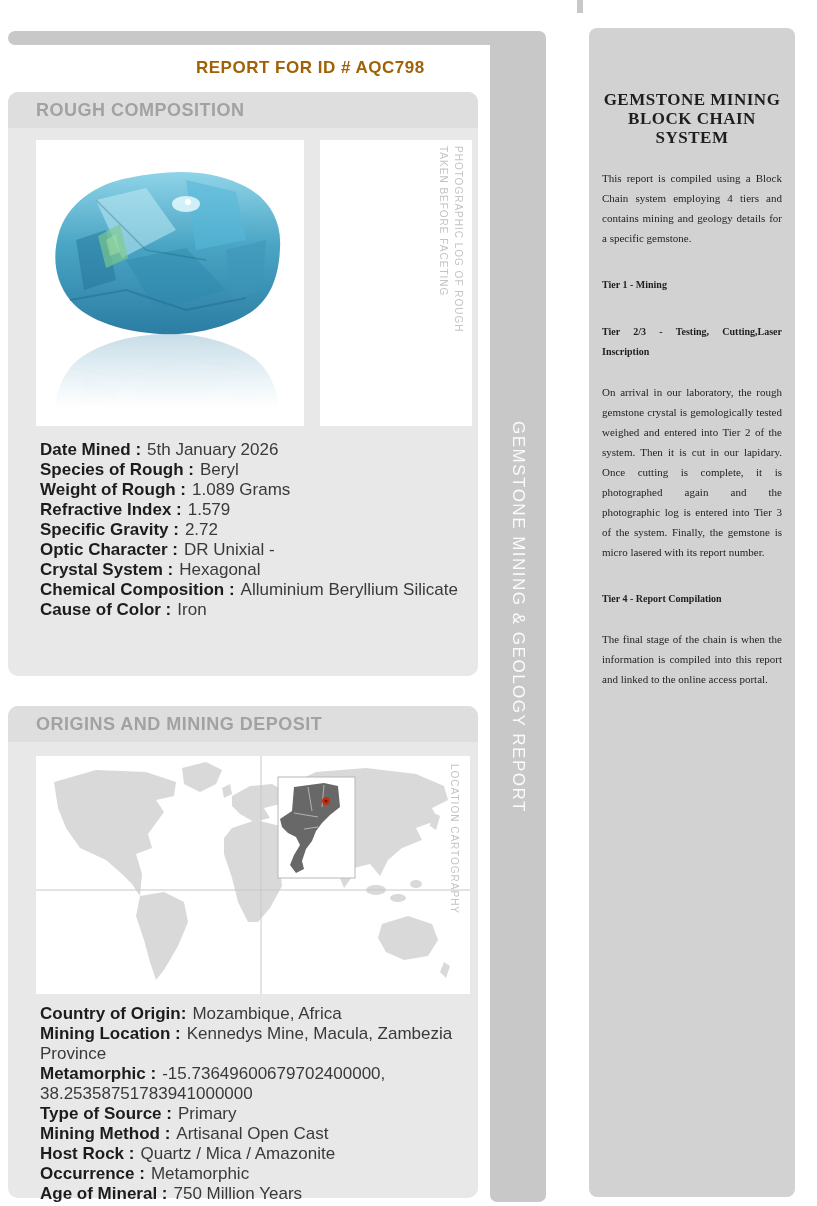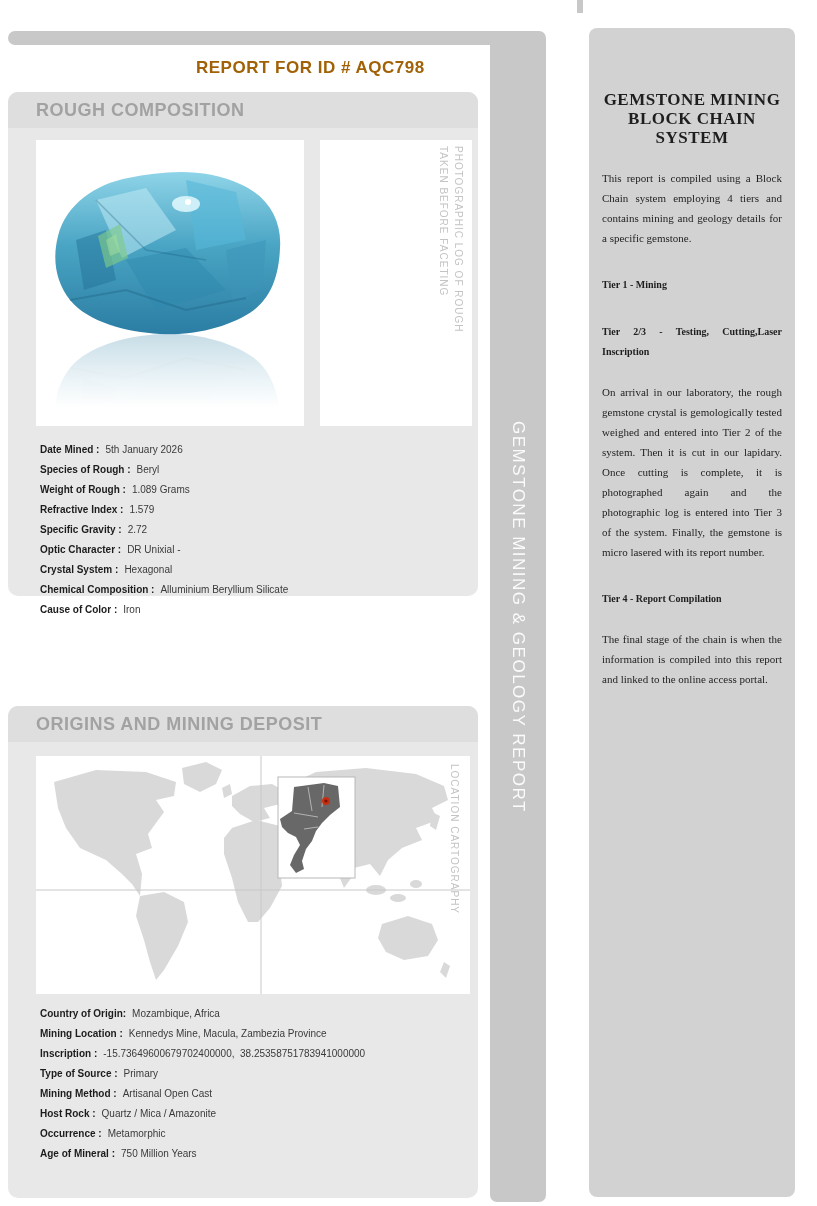--- a/index.html
+++ b/index.html
@@ -10,34 +10,34 @@
   
   .topbar{position:absolute;left:8px;top:31px;width:500px;height:14px;background:#c8c8c8;border-radius:7px 0 0 7px;}
   .banner{position:absolute;left:490px;top:31px;width:56px;height:1171px;background:#c8c8c8;border-radius:7px;
           display:flex;align-items:center;justify-content:center;}
   .banner-text{writing-mode:vertical-rl;font-size:17px;letter-spacing:1.5px;color:#fbfbfb;white-space:nowrap;}
   .notch{position:absolute;left:577px;top:0;width:6px;height:13px;background:#c8c8c8;}
   
   .report-title{position:absolute;left:196px;top:58px;font-size:17px;font-weight:bold;color:#a16207;letter-spacing:.5px;}
   
   .card{position:absolute;left:8px;width:470px;background:#e8e8e8;border-radius:10px;}
-  #card-rough{top:92px;height:504px;}
+  #card-rough{top:92px;height:584px;}
   #card-origins{top:706px;height:492px;}
   .section-head{height:36px;line-height:36px;background:#dedede;border-radius:10px 10px 0 0;
                 padding-left:28px;font-size:18px;font-weight:bold;color:#a2a2a2;letter-spacing:.5px;}
   .white-box{position:absolute;background:#ffffff;}
   #photo-box{left:28px;top:48px;width:268px;height:286px;}
   #caption-box{left:312px;top:48px;width:152px;height:286px;}
   #map-box{left:28px;top:50px;width:434px;height:238px;}
   .vert-caption{position:absolute;top:6px;bottom:6px;right:6px;writing-mode:vertical-rl;
                 font-size:10px;letter-spacing:1px;color:#c4c4c4;white-space:nowrap;line-height:14px;}
   .vert-caption div{margin:0 1px;}
   #map-caption{top:8px;right:8px;}
   
-  .fields{position:absolute;left:32px;font-size:10px;}
+  .fields{position:absolute;left:32px;font-size:17px;}
   #fields-rough{top:348px;}
   #fields-origins{top:298px;}
   .field-row{line-height:20px;white-space:pre-wrap;}
   .fl{font-weight:bold;color:#1c1c1c;}
   .fv{color:#3a3a3a;margin-left:6px;}
   
   .sidebar{position:absolute;left:589px;top:28px;width:206px;height:1169px;background:#d2d2d2;border-radius:8px;
            box-sizing:border-box;padding:62px 13px 10px 13px;font-family:"Liberation Serif", serif;color:#1e1e1e;overflow:hidden;}
   .sb-title{font-size:17px;font-weight:bold;text-align:center;line-height:19px;letter-spacing:.5px;}
   .sb-para{font-size:11px;line-height:20px;text-align:justify;margin-top:21px;}
@@ -172,21 +172,21 @@
       <div>LOCATION CARTOGRAPHY</div>
     </div>
   </div>
 
   <div class="fields" id="fields-origins">
 
       <div class="field-row"><span class="fl">Country of Origin:</span><span class="fv">Mozambique, Africa</span></div>
 
       <div class="field-row"><span class="fl">Mining Location :</span><span class="fv">Kennedys Mine, Macula, Zambezia Province</span></div>
 
-      <div class="field-row"><span class="fl">Inscription :</span><span class="fv">-15.73649600679702400000,  38.25358751783941000000</span></div>
+      <div class="field-row"><span class="fl">Metamorphic :</span><span class="fv">-15.73649600679702400000,  38.25358751783941000000</span></div>
 
       <div class="field-row"><span class="fl">Type of Source :</span><span class="fv">Primary</span></div>
 
       <div class="field-row"><span class="fl">Mining Method :</span><span class="fv">Artisanal Open Cast</span></div>
 
       <div class="field-row"><span class="fl">Host Rock :</span><span class="fv">Quartz / Mica / Amazonite</span></div>
 
       <div class="field-row"><span class="fl">Occurrence :</span><span class="fv">Metamorphic</span></div>
 
       <div class="field-row"><span class="fl">Age of Mineral :</span><span class="fv">750 Million Years</span></div>

